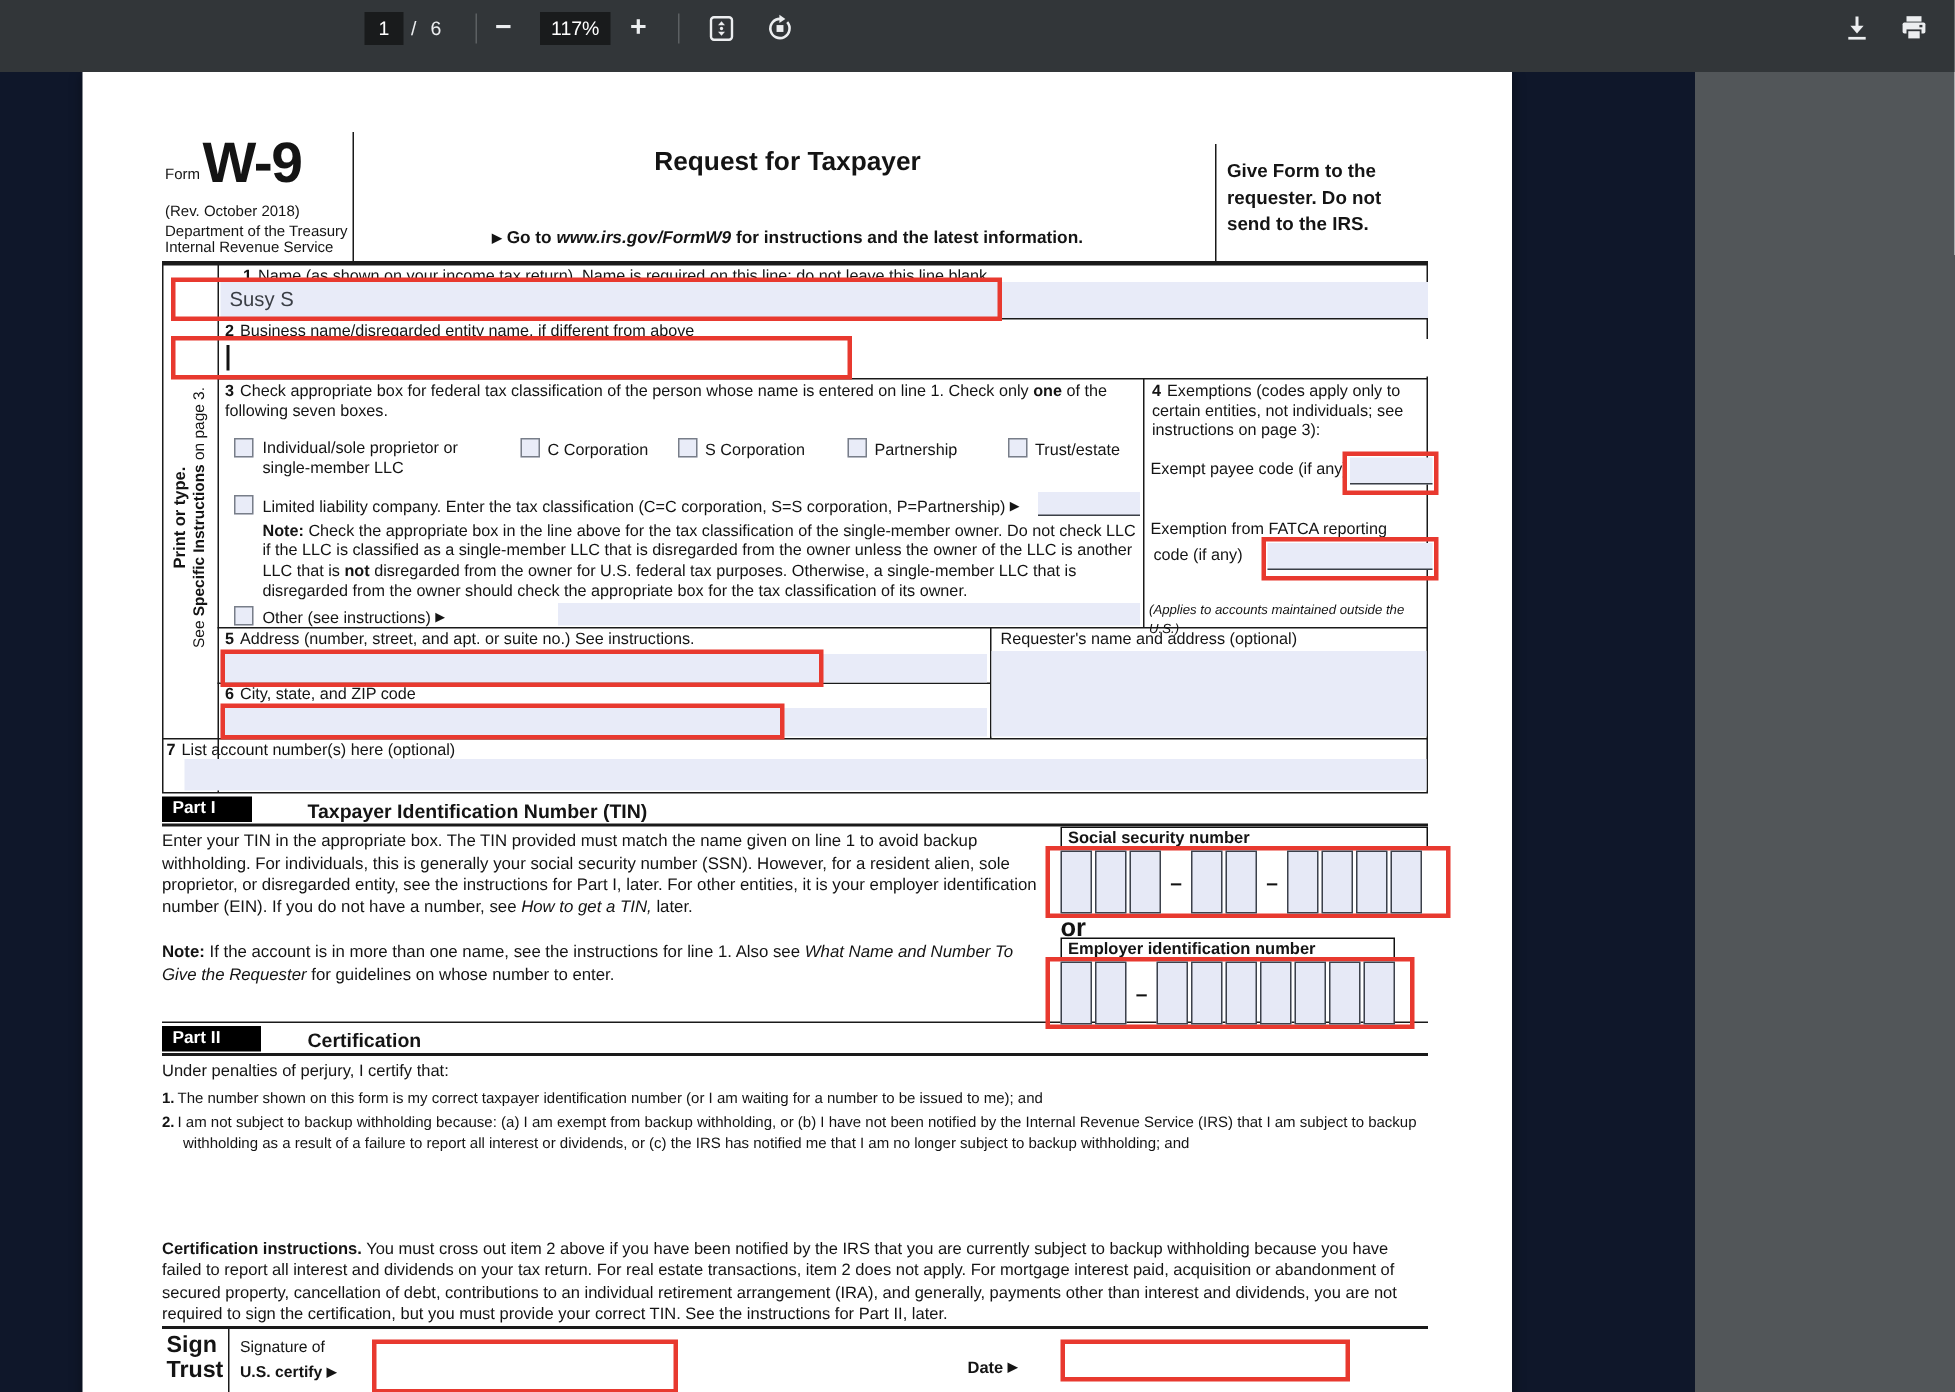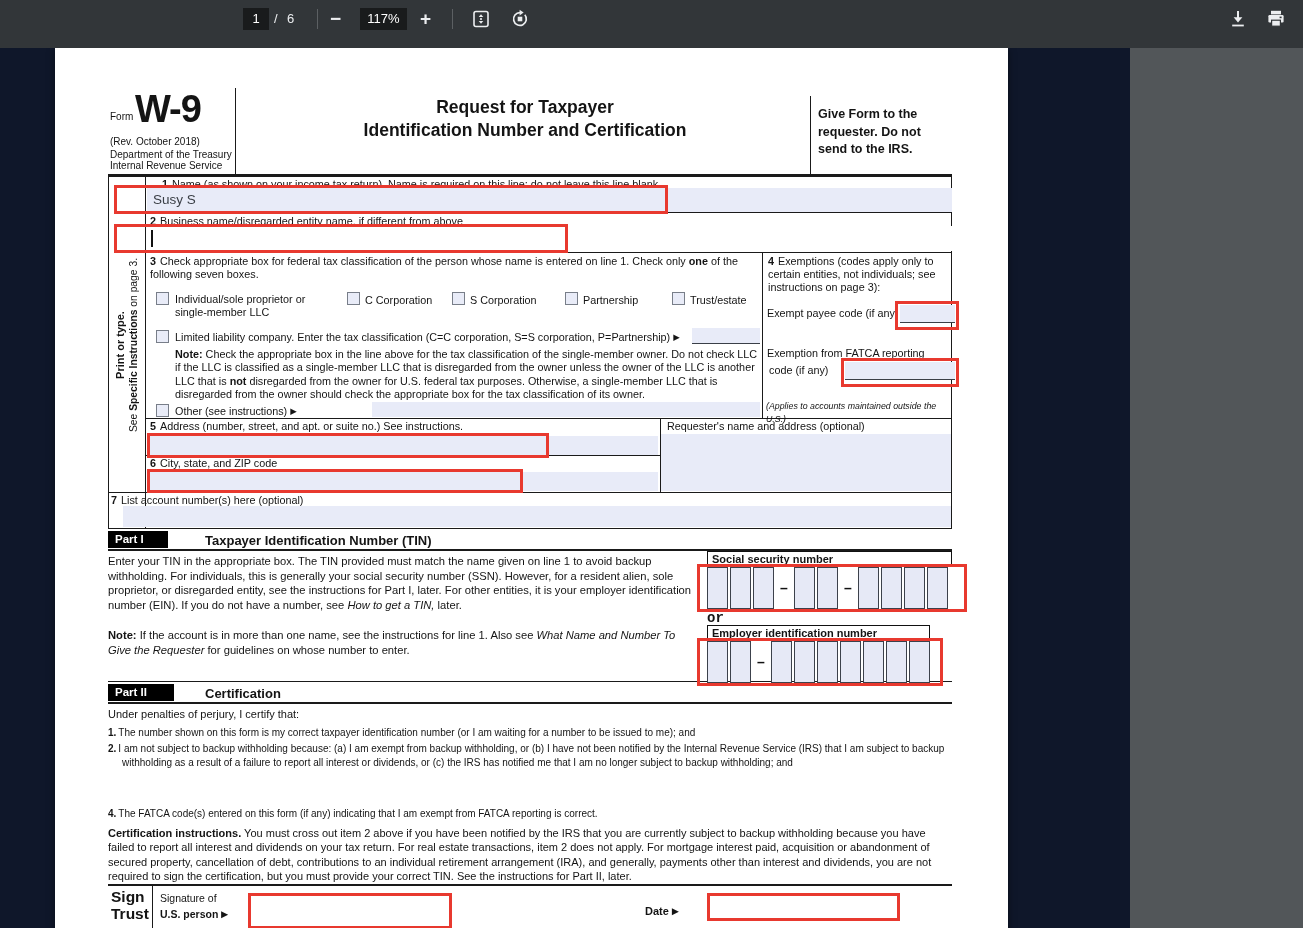--- a/index.html
+++ b/index.html
@@ -87,21 +87,24 @@
 <div class="page">
 
   <span class="lbl" style="left:55px;top:62px;font-size:10px;">Form</span>
   <span class="lbl" style="left:80px;top:42px;font-size:38px;font-weight:900;line-height:38px;letter-spacing:-1px;">W-9</span>
   <span class="lbl" style="left:55px;top:87px;font-size:10px;">(Rev. October 2018)</span>
   <span class="lbl" style="left:55px;top:100px;font-size:10px;">Department of the Treasury</span>
   <span class="lbl" style="left:55px;top:111px;font-size:10px;">Internal Revenue Service</span>
   <div class="vline" style="left:180px;top:40px;height:86px;"></div>
   <div class="lbl" style="left:190px;top:48px;width:560px;text-align:center;font-size:17.5px;font-weight:bold;line-height:23px;">
     <div>Request for Taxpayer</div>
-    <div>Identification Number and Certification</div>
+  </div>
+  <div class="lbl" style="left:190px;top:104px;width:560px;text-align:center;font-size:11.5px;font-weight:bold;">
+    <span class="arr">▶</span>
+    <span>Go to </span><i>www.irs.gov/FormW9</i><span> for instructions and the latest information.</span>
   </div>
   <div class="vline" style="left:755px;top:48px;height:78px;"></div>
   <div class="lbl" style="left:763px;top:58px;width:134px;font-size:12.5px;font-weight:bold;line-height:17.5px;">Give Form to the requester. Do not send to the IRS.</div>
   <div class="hline" style="left:53px;top:126px;width:844px;height:2.5px;"></div>
 
   <div class="vline" style="left:53px;top:128px;height:352px;"></div>
   <div class="vline" style="left:90px;top:128px;height:352px;"></div>
   <div class="vline" style="left:896px;top:128px;height:352px;"></div>
   <div class="hline" style="left:90px;top:164px;width:807px;"></div>
   <div class="hline" style="left:90px;top:204px;width:807px;"></div>
@@ -187,21 +190,21 @@
         <span class="tin-dash">–</span>
         <span class="tin-box"></span>
         <span class="tin-box"></span>
         <span class="tin-dash">–</span>
         <span class="tin-box"></span>
         <span class="tin-box"></span>
         <span class="tin-box"></span>
         <span class="tin-box"></span>
       </div>
   <div class="redbox" style="left:642px;top:516px;width:270px;height:48px;"></div>
-  <div class="lbl" style="left:652px;top:564px;font-weight:bold;font-size:14px;font-family:Liberation Mono, monospace;">or</div>
+  <div class="lbl" style="left:652px;top:564px;font-weight:bold;font-size:17px;">or</div>
   <div class="labelbox" style="left:652px;top:577px;width:223px;height:15px;">Employer identification number</div>
   <div class="tinrow" style="left:652px;top:593px;">
         <span class="tin-box"></span>
         <span class="tin-box"></span>
         <span class="tin-dash">–</span>
         <span class="tin-box"></span>
         <span class="tin-box"></span>
         <span class="tin-box"></span>
         <span class="tin-box"></span>
         <span class="tin-box"></span>
@@ -211,30 +214,29 @@
   <div class="redbox" style="left:642px;top:590px;width:246px;height:48px;"></div>
 
   <div class="hline" style="left:53px;top:633px;width:844px;"></div>
   <div class="badge" style="left:53px;top:636px;width:66px;">Part II</div>
   <div class="ptitle" style="left:150px;top:638px;">Certification</div>
   <div class="hline" style="left:53px;top:654px;width:844px;height:1.8px;"></div>
   <div class="body-txt" style="left:53px;top:659px;font-size:11px;">Under penalties of perjury, I certify that:</div>
 
   <div class="item" style="left:53px;top:678px;"><span class="num" style="margin-right:2px;">1.</span><span>The number shown on this form is my correct taxpayer identification number (or I am waiting for a number to be issued to me); and</span></div>
   <div class="item" style="left:53px;top:694px;"><span class="num" style="margin-right:2px;">2.</span><span>I am not subject to backup withholding because: (a) I am exempt from backup withholding, or (b) I have not been notified by the Internal Revenue Service (IRS) that I am subject to backup withholding as a result of a failure to report all interest or dividends, or (c) the IRS has notified me that I am no longer subject to backup withholding; and</span></div>
-  <div class="item" style="left:53px;top:759px;"><span class="num" style="margin-right:2px;">4.</span><span>The FATCA code(s) entered on this form (if any) indicating that I am exempt from FATCA reporting is correct.</span></div>
 
   <div class="body-txt" style="left:53px;top:778px;width:846px;font-size:11px;line-height:14.4px;"><b>Certification instructions.</b><span> You must cross out item 2 above if you have been notified by the IRS that you are currently subject to backup withholding because you have failed to report all interest and dividends on your tax return. For real estate transactions, item 2 does not apply. For mortgage interest paid, acquisition or abandonment of secured property, cancellation of debt, contributions to an individual retirement arrangement (IRA), and generally, payments other than interest and dividends, you are not required to sign the certification, but you must provide your correct TIN. See the instructions for Part II, later.</span></div>
 
   <div class="hline" style="left:53px;top:836px;width:844px;height:2px;"></div>
   <div class="lbl" style="left:56px;top:840px;font-size:15.5px;font-weight:bold;line-height:17px;">
     <div>Sign</div>
     <div>Trust</div>
   </div>
   <div class="vline" style="left:97px;top:838px;height:42px;"></div>
   <div class="lbl" style="left:105px;top:844px;font-weight:normal;font-size:10.5px;">Signature of</div>
-  <div class="lbl" style="left:105px;top:860px;font-weight:bold;font-size:10.5px;white-space:nowrap;"><span>U.S. person </span><span class="arr">▶</span></div>
+  <div class="lbl" style="left:105px;top:860px;font-weight:bold;font-size:10.5px;white-space:nowrap;"><span>U.S. certify </span><span class="arr">▶</span></div>
   <div class="redbox" style="left:193px;top:845px;width:204px;height:36px;background:#fff;"></div>
   <div class="lbl" style="left:590px;top:857px;font-weight:bold;font-size:11px;white-space:nowrap;"><span>Date </span><span class="arr">▶</span></div>
   <div class="redbox" style="left:652px;top:845px;width:193px;height:28px;background:#fff;"></div>
 
 </div>
 </div>
 
 </body></html>

